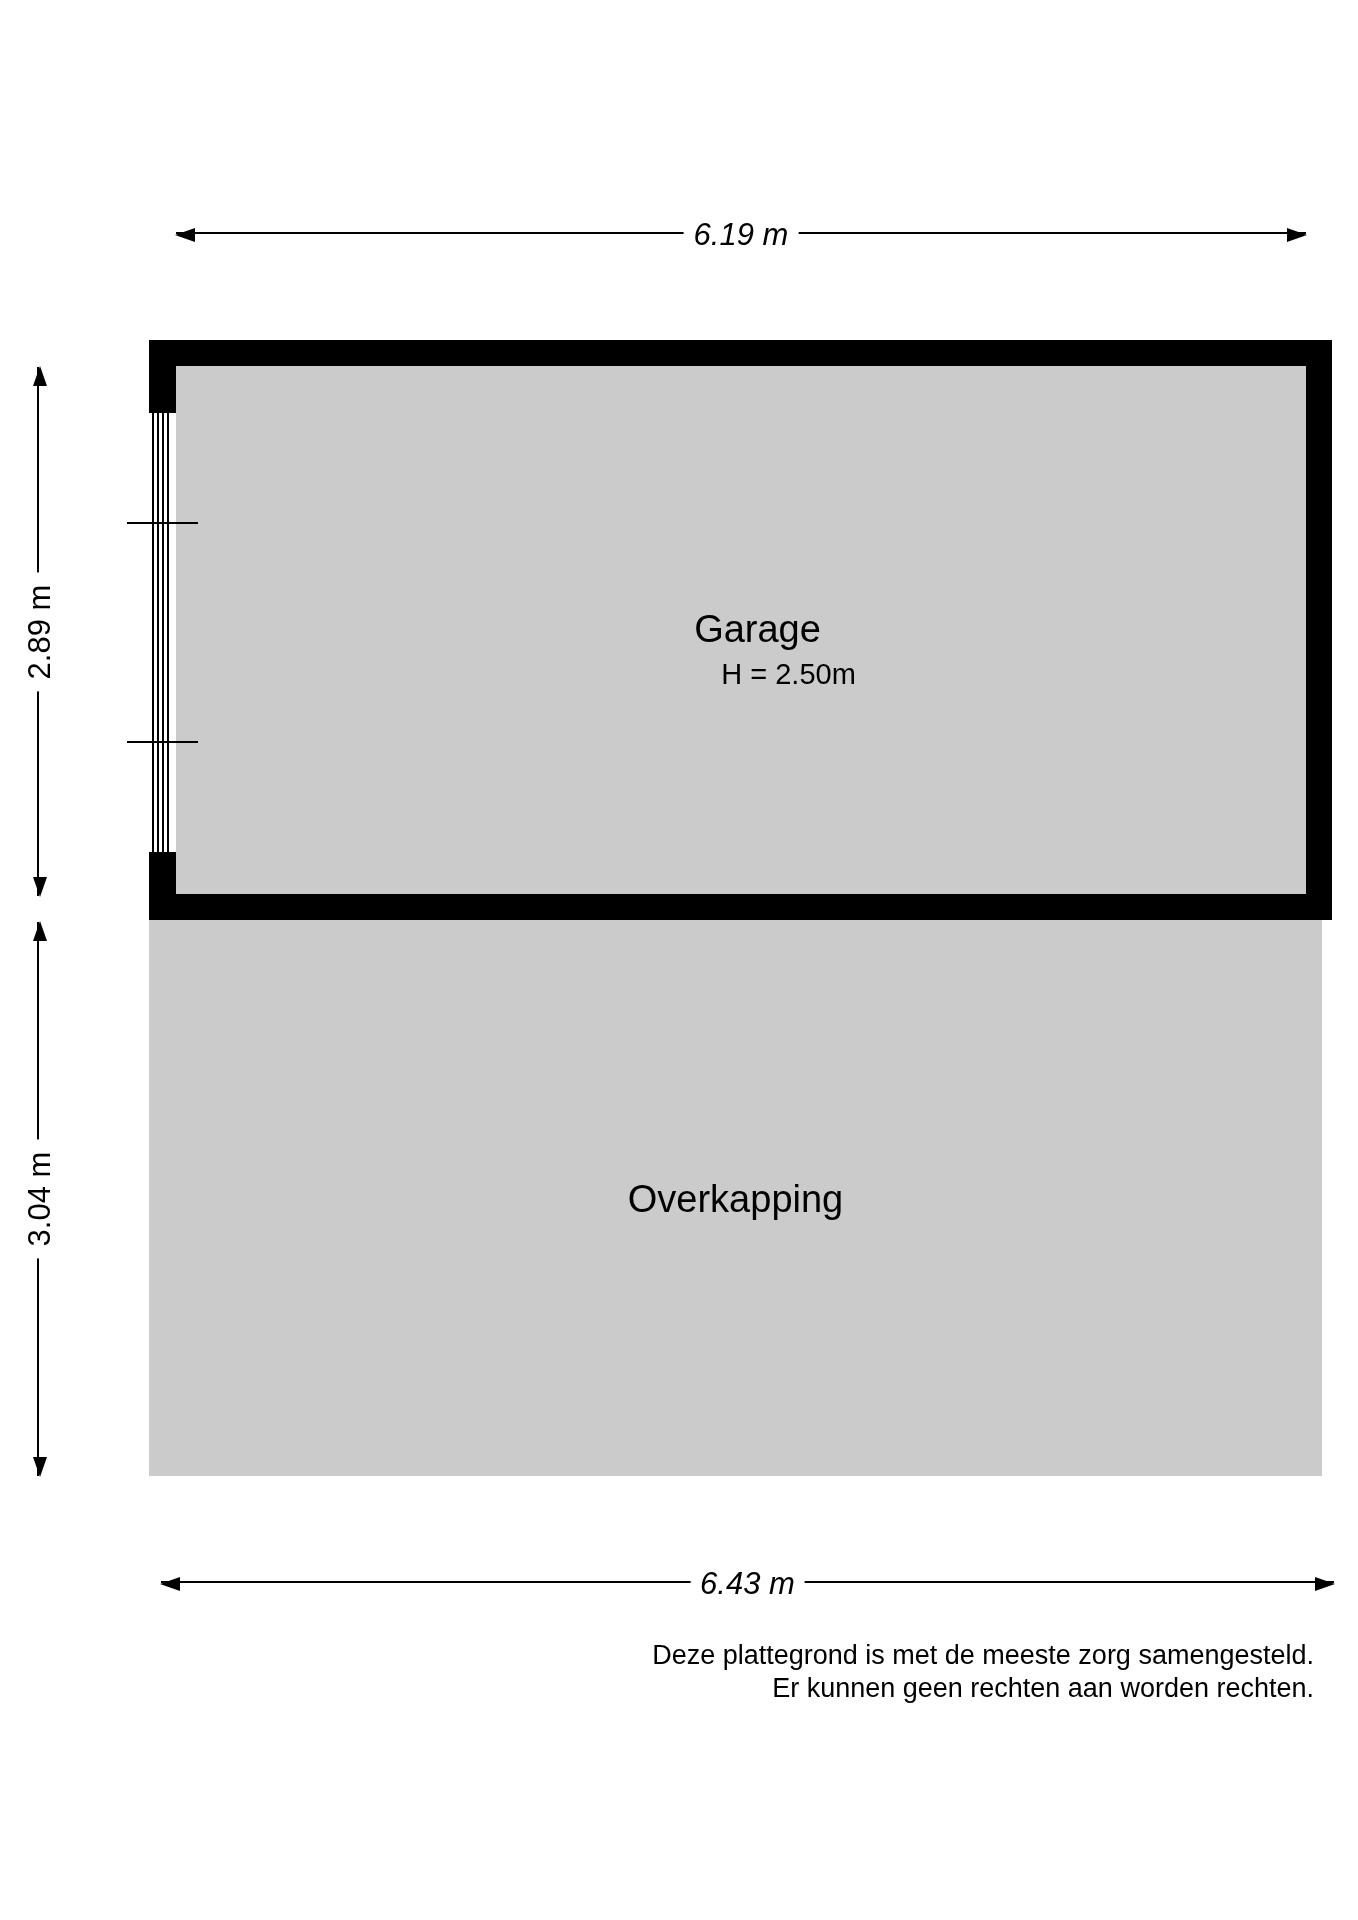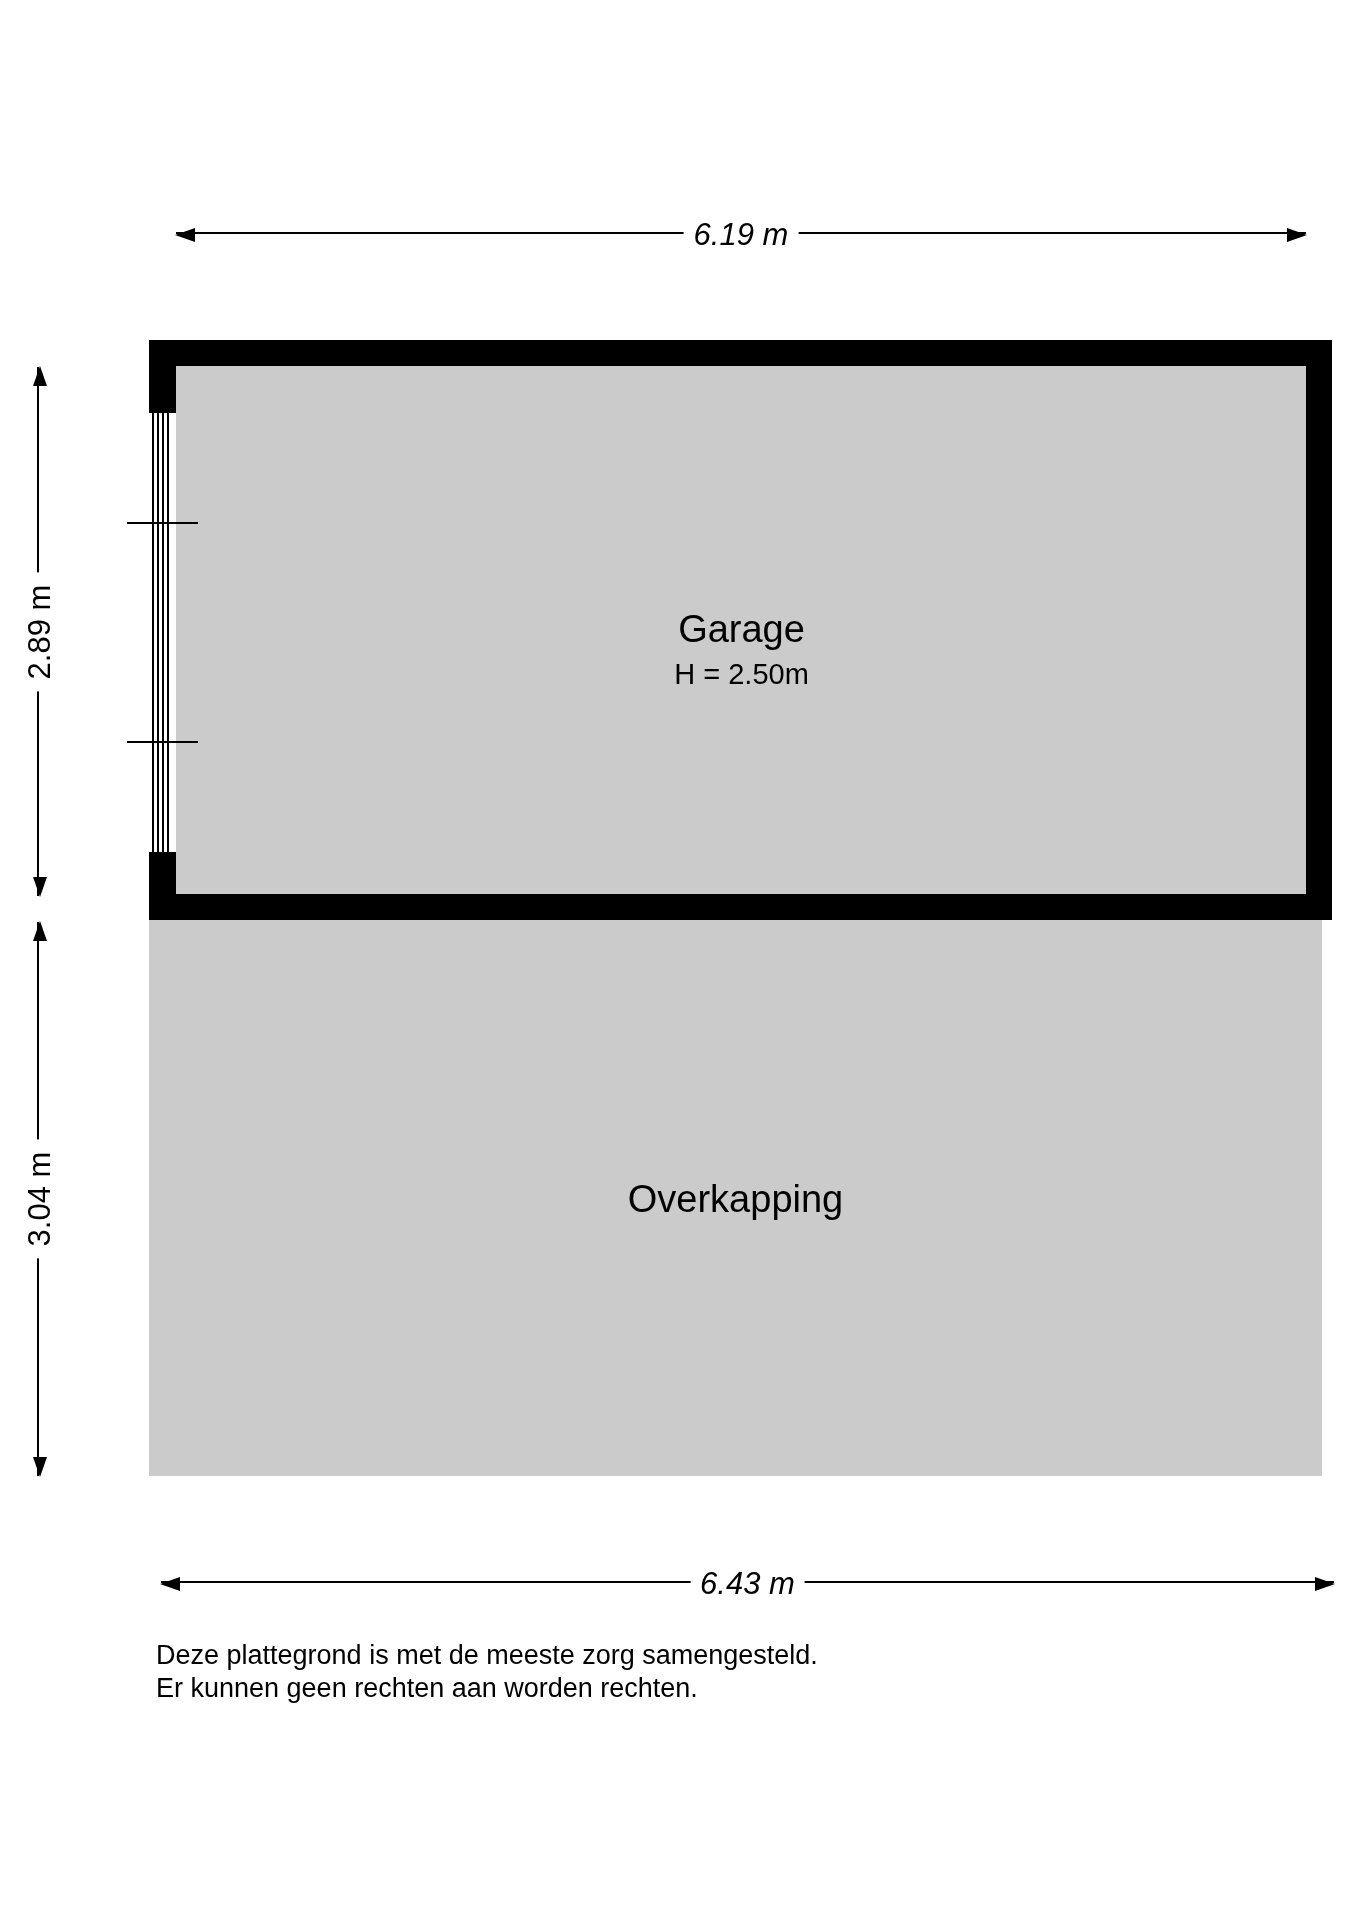--- a/index.html
+++ b/index.html
@@ -51,21 +51,21 @@
     transform: translate(-50%, -50%) rotate(-90deg);
     background: #ffffff; padding: 0 12px;
     font-size: 31px; white-space: nowrap; line-height: 38px;
   }
 
   
   .room-label { position: absolute; text-align: center; font-size: 38px; line-height: 44px; }
   .room-sublabel { position: absolute; text-align: center; font-size: 29px; line-height: 34px; }
 
   
-  .disclaimer { position: absolute; left: 156px; width: 1158px; top: 1639px; text-align: left; font-size: 27px; line-height: 33px; }
+  .disclaimer { position: absolute; left: 156px; width: 1158px; top: 1639px; text-align: right; font-size: 27px; line-height: 33px; }
 </style>
 </head>
 <body>
 
 <div id="canvas">
 
   <div class="dim-h" style="left:176px; top:232px; width:1130px;">
     <span class="ah left"></span>
     <span class="ah right"></span>
     <span class="dim-label-h">6.19 m</span>
@@ -82,22 +82,22 @@
 
   <div>
     <span class="door-line" style="left:152px;"></span>
     <span class="door-line" style="left:157px;"></span>
     <span class="door-line" style="left:162px;"></span>
     <span class="door-line" style="left:167px;"></span>
     <span class="door-tick" style="top:522px;"></span>
     <span class="door-tick" style="top:741px;"></span>
   </div>
 
-  <div class="room-label" style="left:176px; width:1131px; top:607px;">Garage</div>
-  <div class="room-sublabel" style="left:176px; width:1131px; top:657px;">H = 2.50m</div>
+  <div class="room-label" style="left:192px; width:1131px; top:607px;">Garage</div>
+  <div class="room-sublabel" style="left:176px; width:1131px; top:657px;padding-left:47px;">H = 2.50m</div>
   <div class="room-label" style="left:149px; width:1173px; top:1177px;">Overkapping</div>
 
   <div class="dim-v" style="left:37px; top:367px; height:529px;">
     <span class="ah up"></span>
     <span class="ah down"></span>
     <span class="dim-label-v">2.89 m</span>
   </div>
 
   <div class="dim-v" style="left:37px; top:922px; height:554px;">
     <span class="ah up"></span>

